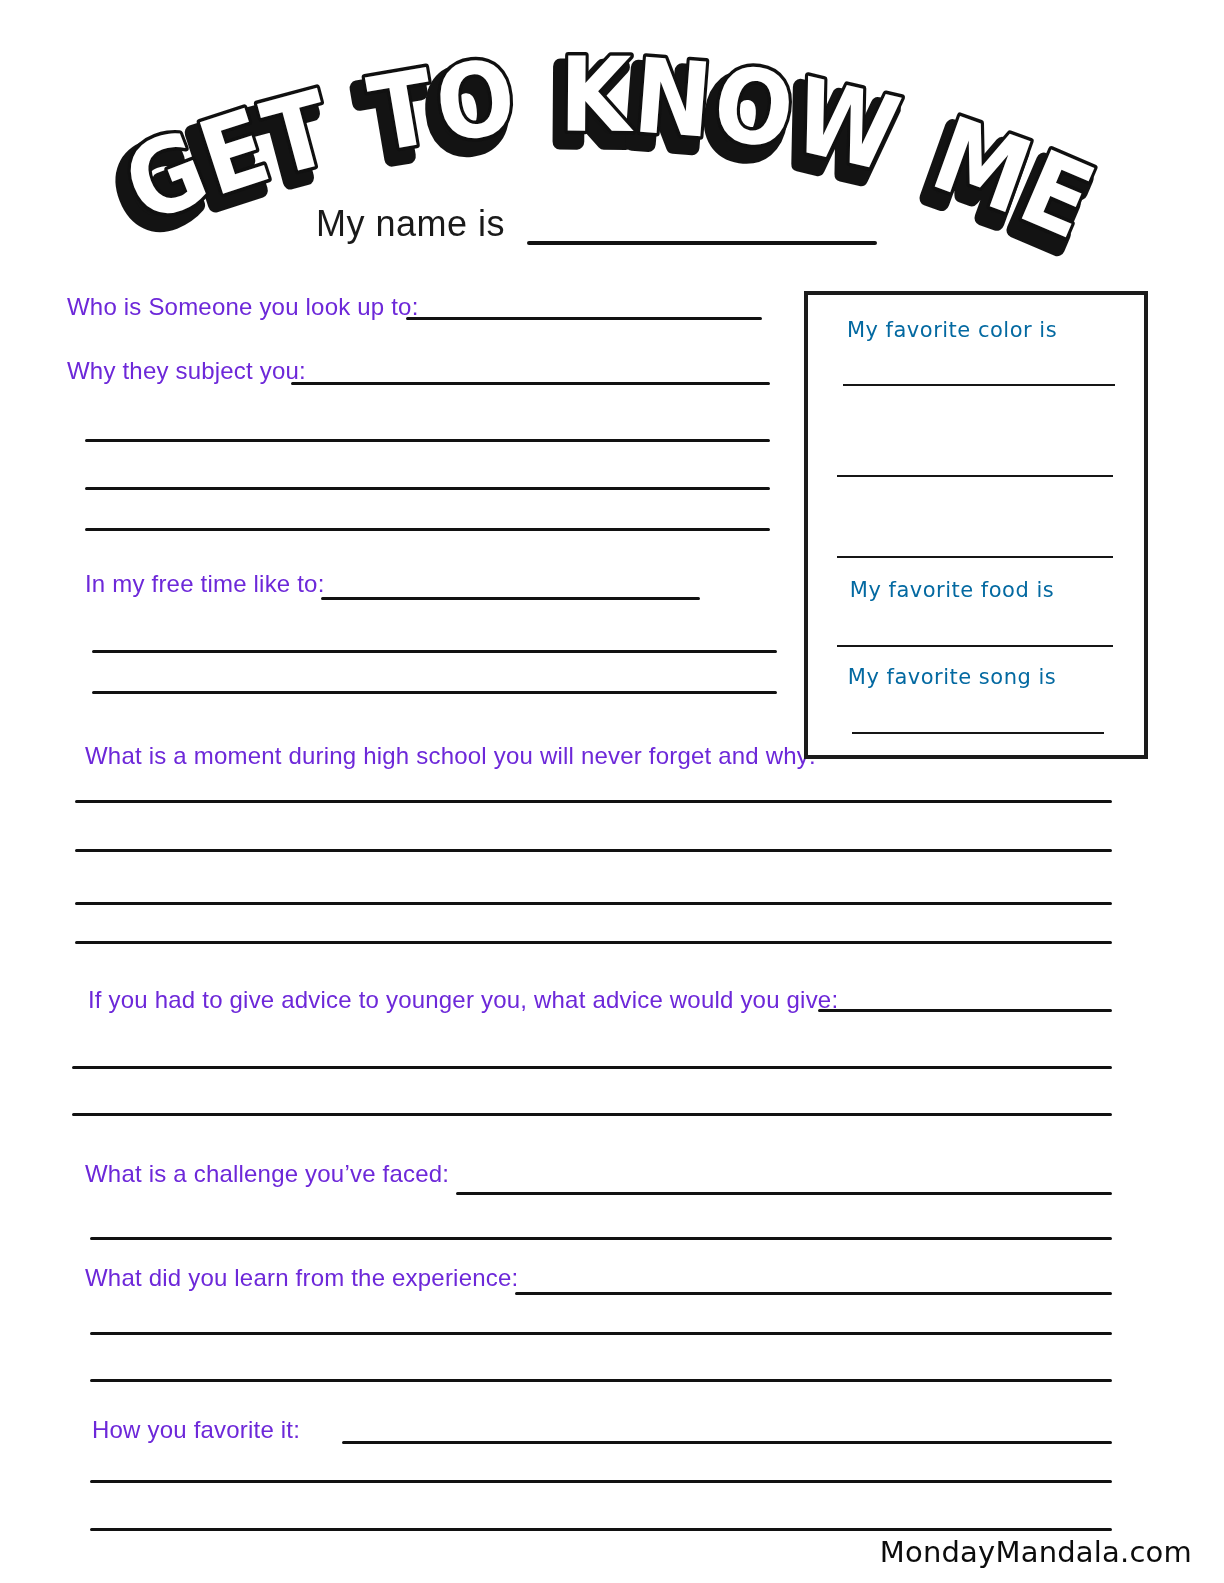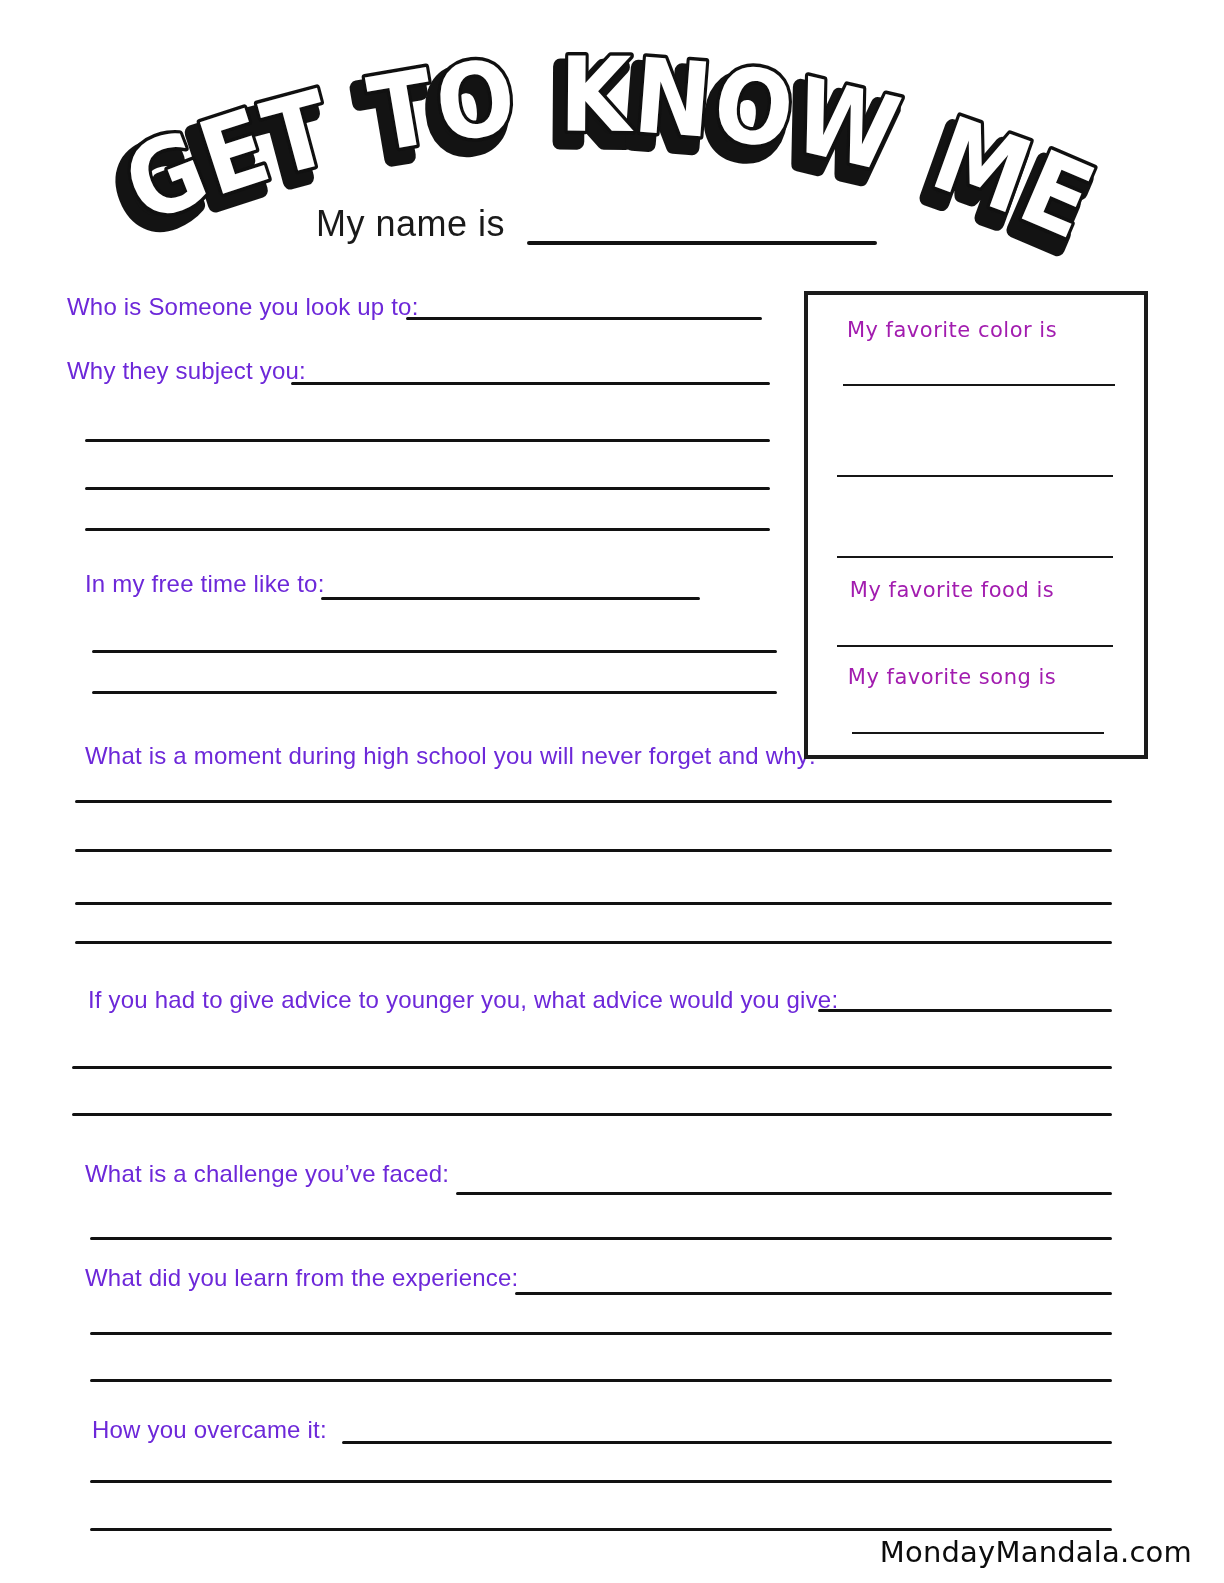--- a/index.html
+++ b/index.html
@@ -88,21 +88,21 @@
     background: #ffffff;
     box-sizing: border-box;
   }
   .fav-lbl {
     position: absolute;
     width: 296px;
     text-align: center;
     font-family: "DejaVu Sans", sans-serif;
     font-size: 21px;
     letter-spacing: 0.5px;
-    color: #a21caf;
+    color: #0369a1;
     white-space: nowrap;
   }
   .fav-line {
     position: absolute;
     height: 0;
     border-top: 2px solid #161616;
   }
 
   
   .footer {
@@ -165,21 +165,21 @@
 
   <div class="lbl" style="left:85px; top:1160px;">What is a challenge you’ve faced:</div>
   <div class="line" style="left:456px; top:1192px; width:656px;"></div>
   <div class="line" style="left:90px; top:1237px; width:1022px;"></div>
 
   <div class="lbl" style="left:85px; top:1264px;">What did you learn from the experience:</div>
   <div class="line" style="left:515px; top:1292px; width:597px;"></div>
   <div class="line" style="left:90px; top:1332px; width:1022px;"></div>
   <div class="line" style="left:90px; top:1379px; width:1022px;"></div>
 
-  <div class="lbl" style="left:92px; top:1416px;">How you overcame it:</div>
+  <div class="lbl" style="left:92px; top:1416px;">How you favorite it:</div>
   <div class="line" style="left:342px; top:1441px; width:770px;"></div>
   <div class="line" style="left:90px; top:1480px; width:1022px;"></div>
   <div class="line" style="left:90px; top:1528px; width:1022px;"></div>
 
   <div class="fav-box"></div>
 
   <div class="fav-lbl" style="left:804px; top:318px;">My favorite color is</div>
   <div class="fav-line" style="left:843px; top:384px; width:272px;"></div>
 
   <div class="fav-line" style="left:837px; top:475px; width:276px;"></div>

